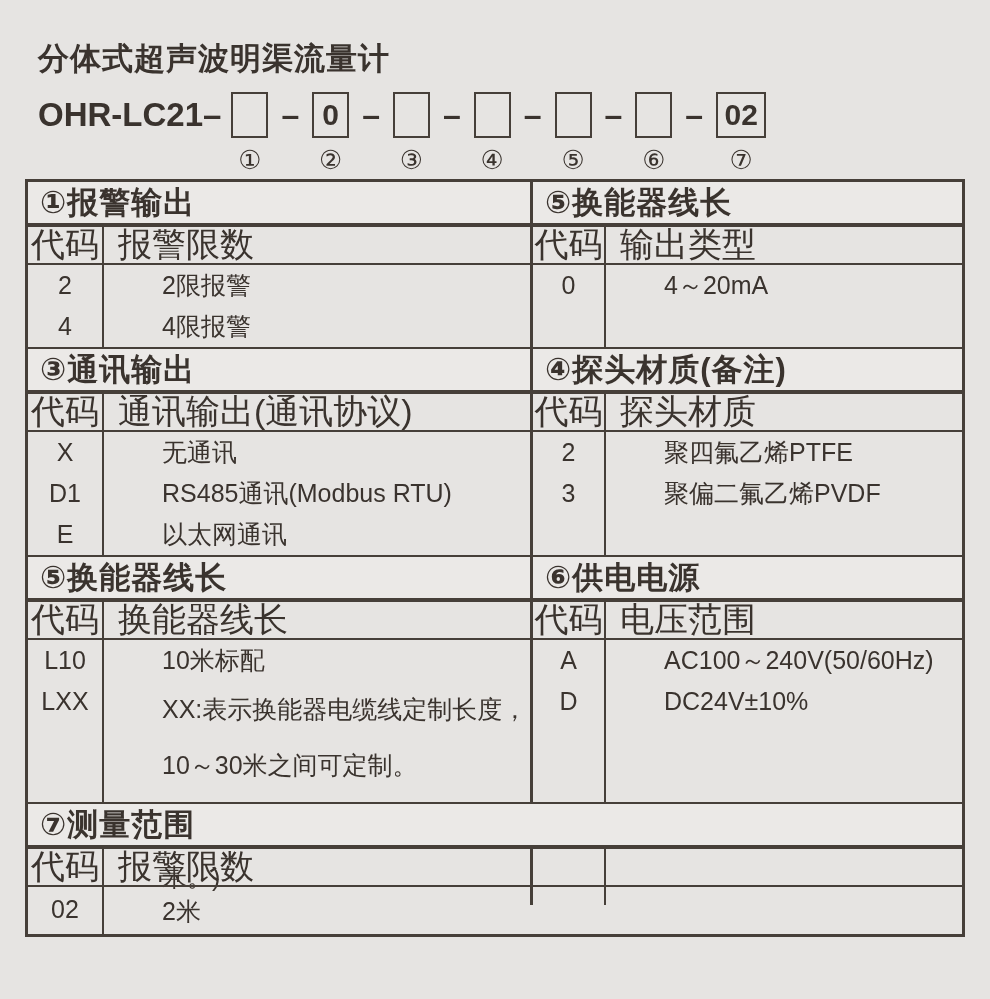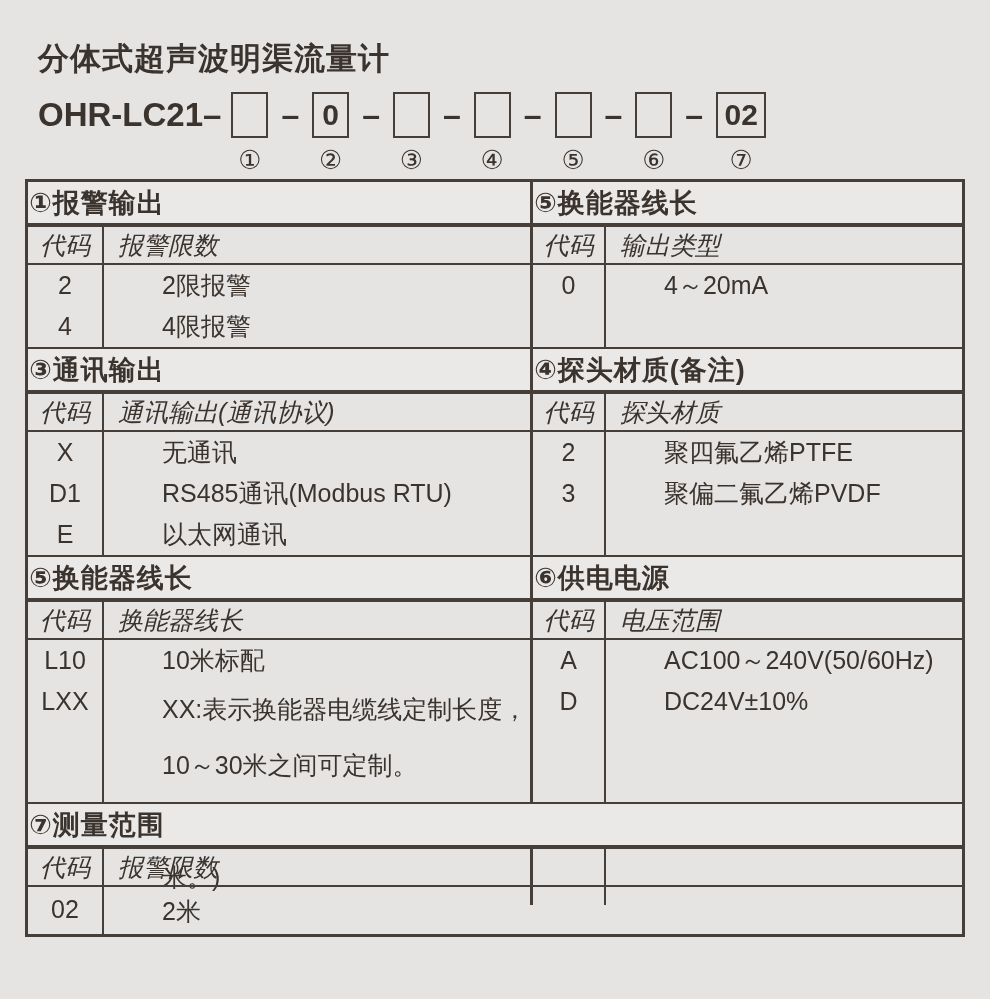--- a/index.html
+++ b/index.html
@@ -58,36 +58,35 @@
   .group.full{grid-template-columns:1fr;}
   .gA{height:165px;}
   .gB{height:208px;}
   .gC{height:247px;}
   .gD{height:132px;}
   .sec{display:flex;flex-direction:column;min-width:0;}
   .sec.left{border-right:3px solid var(--line);}
   .sec-title{
     height:45px;flex-shrink:0;
     display:flex;align-items:center;
-    padding-left:1px;
-    font-size:27px;font-weight:bold;letter-spacing:1px;
+    padding-left:12px;
+    font-size:31px;font-weight:bold;letter-spacing:1px;
     border-bottom:4px solid var(--line);
     background:var(--title-bg);
   }
   .sec-body{flex:1;display:flex;min-height:0;}
   .col{display:flex;flex-direction:column;min-width:0;}
   .col.code{width:76px;flex-shrink:0;border-right:2px solid var(--line);}
   .sec.right .col.code{width:73px;}
   .col.content{flex:1;border-radius:11px;}
   .hdr{
     height:38px;flex-shrink:0;
     display:flex;align-items:center;
-    font-size:25px;
+    font-size:34px;
     border-bottom:2px solid var(--line);
-    font-style:italic;
   }
   .col.code .hdr{justify-content:center;}
   .col.content .hdr{padding-left:14px;}
   .cell{
     height:41px;flex-shrink:0;
     display:flex;align-items:center;
     font-size:25px;
   }
   .col.code .cell{justify-content:center;}
   .col.content .cell{padding-left:14px;margin-left:44px;}

